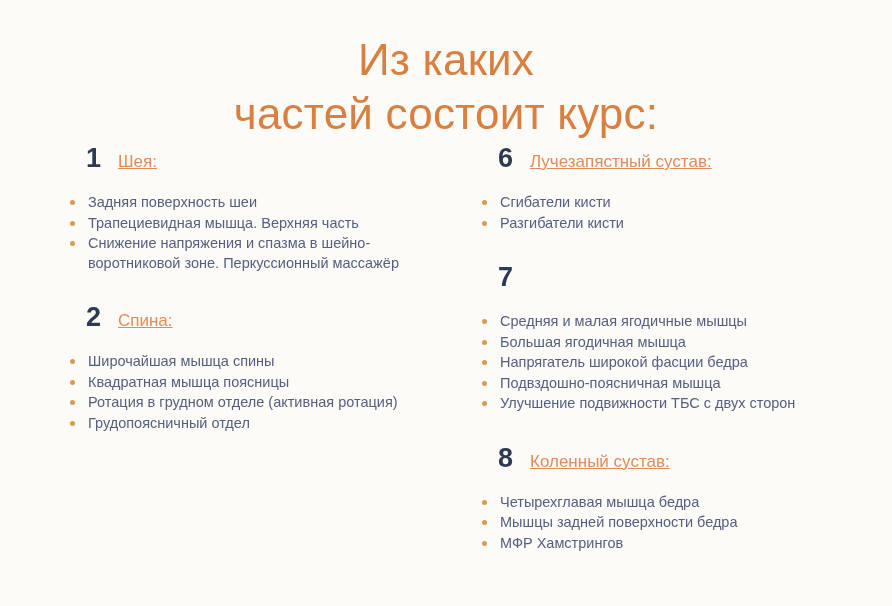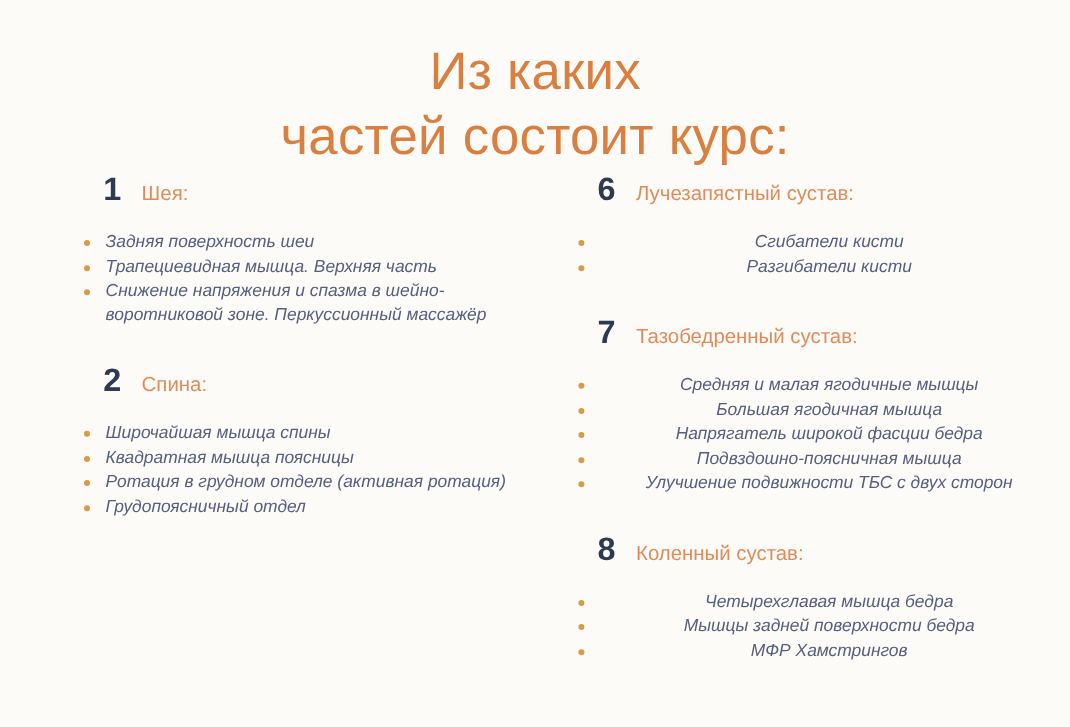--- a/index.html
+++ b/index.html
@@ -83,28 +83,28 @@
     line-height: 29px;
     font-weight: 700;
     min-width: 24px;
   }
   .section-title {
     color: #E08C5A;
     font-size: 17px;
     line-height: 22px;
     font-weight: 400;
     margin-left: 8px;
+    text-decoration: underline;
   }
 
   
   .bullets {
     list-style: none;
     margin: 0;
     padding: 0;
-    font-style: italic;
   }
   .bullets li {
     position: relative;
     color: #556080;
     font-size: 14.5px;
     line-height: 19.5px;
     padding-left: 22px;
     margin-bottom: 1px;
   }
   .bullets li .dot {
@@ -113,21 +113,20 @@
     top: 7px;
     width: 5px;
     height: 5px;
     border-radius: 50%;
     background: #D99B4A;
   }
 
   
   .col-right .bullets li {
     padding-left: 22px;
-    text-align: center;
   }
 </style>
 </head>
 <body>
 
 <div class="page">
 
   <h1 class="page-title">Из каких
 частей состоит курс:</h1>
 
@@ -197,21 +196,20 @@
           <li>
             <span class="dot"></span>
             <span>Разгибатели кисти</span>
           </li>
         </ul>
       </div>
 
       <div class="section">
         <div class="section-head">
           <span class="section-number">7</span>
-          <span class="section-title">Тазобедренный сустав:</span>
         </div>
         <ul class="bullets">
           <li>
             <span class="dot"></span>
             <span>Средняя и малая ягодичные мышцы</span>
           </li>
           <li>
             <span class="dot"></span>
             <span>Большая ягодичная мышца</span>
           </li>

